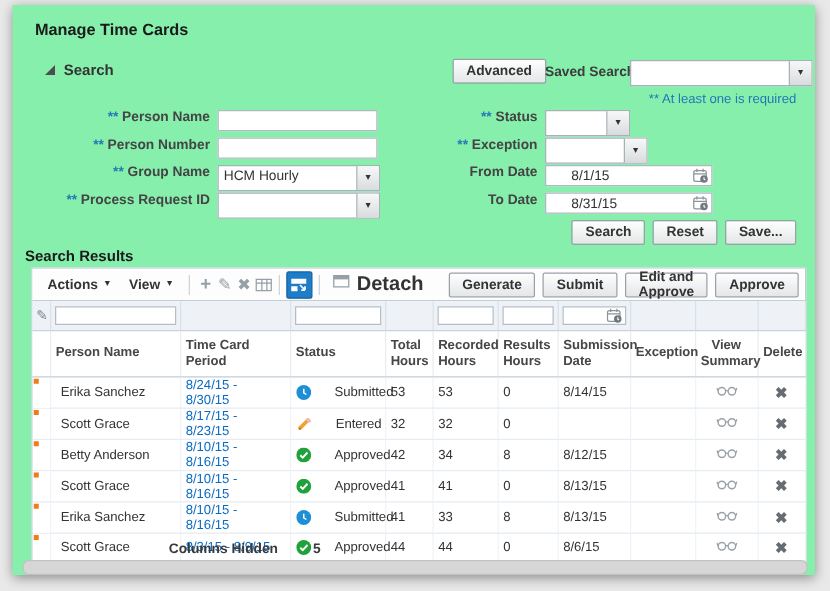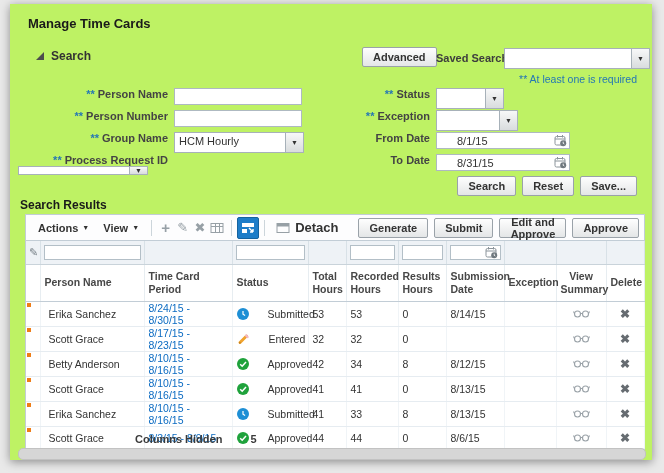--- a/index.html
+++ b/index.html
@@ -1,17 +1,17 @@
 <!DOCTYPE html>
 <html><head>
 <meta charset="utf-8">
 <style>
   html,body{margin:0;padding:0;width:664px;height:473px;overflow:hidden;
     background:#e9e9e9;font-family:"Liberation Sans",sans-serif;}
-  .card{position:absolute;left:10px;top:4px;width:642px;height:456px;background:#bef264;
+  .card{position:absolute;left:10px;top:4px;width:642px;height:456px;background:#86efac;
     box-shadow:0 2px 9px rgba(0,0,0,.4);}
   .abs{position:absolute;}
   .page-title{left:18px;top:12px;font-size:13px;font-weight:bold;color:#1a1a1a;}
   
   .search-header{left:26px;top:45px;display:flex;align-items:center;gap:7px;}
   .disclosure{width:0;height:0;border-left:8px solid transparent;border-bottom:8px solid #4d4d4d;}
   .section-title{font-size:12px;font-weight:bold;color:#333;}
   
   .btn{display:inline-flex;align-items:center;justify-content:center;height:20px;
     padding:0 10px;background:linear-gradient(#fefefe,#e4e6e7);border:1px solid #9aa2a9;
@@ -44,21 +44,21 @@
     border-bottom:1px solid #c2cdd6;}
   .menu-btn{display:flex;align-items:center;gap:4px;font-size:11px;font-weight:bold;color:#333;
     padding:0 7px;cursor:pointer;}
   .menu-arrow{font-size:7px;color:#333;}
   .tb-sep{width:1px;height:16px;background:#ccd5db;margin:0 5px;}
   .tb-ic{width:20px;height:18px;display:flex;align-items:center;justify-content:center;
     color:#97a0a6;font-size:13px;cursor:pointer;}
   .tb-ic.plus{font-size:15px;font-weight:bold;}
   .qbe-btn{width:24px;height:20px;background:#1e7dc8;border:1px solid #15639f;border-radius:2px;
     display:flex;align-items:center;justify-content:center;cursor:pointer;}
-  .detach{display:flex;align-items:center;gap:5px;font-size:13px;font-weight:bold;color:#333;
+  .detach{display:flex;align-items:flex-start;gap:5px;font-size:16px;font-weight:bold;color:#333;
     padding:0 6px;cursor:pointer;}
   .tb-buttons{display:flex;gap:6px;margin-left:14px;}
   
   table{border-collapse:collapse;table-layout:fixed;width:618px;font-size:10.5px;color:#333;}
   .filter-row td{background:#eef2f6;border-right:1px solid #d8e1e7;border-bottom:1px solid #c9d3da;
     height:23px;padding:0 3px;vertical-align:middle;}
   .finput{width:100%;height:15px;border:1px solid #b3bfc7;box-sizing:border-box;background:#fff;
     font-family:"Liberation Sans",sans-serif;font-size:10px;padding:0 2px;}
   .fdate{position:relative;display:flex;align-items:center;}
   .fdate .finput{padding-right:16px;}
@@ -109,21 +109,21 @@
     <label class="flabel"><span class="req">**</span><span>Person Number</span></label>
     <input class="tinput" style="width: 128px;" value="">
   </div>
   <div class="abs frow" style="left:8px;top:128px;">
     <label class="flabel"><span class="req">**</span><span>Group Name</span></label>
     <div class="combo" style="width:128px;">
       <span class="combo-value">HCM Hourly</span>
       <span class="combo-btn">▼</span>
     </div>
   </div>
-  <div class="abs frow" style="left:8px;top:150px;flex-direction:column;">
+  <div class="abs frow" style="left:8px;top:150px;">
     <label class="flabel"><span class="req">**</span><span>Process Request ID</span></label>
     <div class="combo" style="width:128px;">
       <span class="combo-value"></span>
       <span class="combo-btn">▼</span>
     </div>
   </div>
 
   <div class="abs frow" style="left:270px;top:84px;">
     <label class="flabel"><span class="req">**</span><span>Status</span></label>
     <div class="combo" style="width:66px;">

